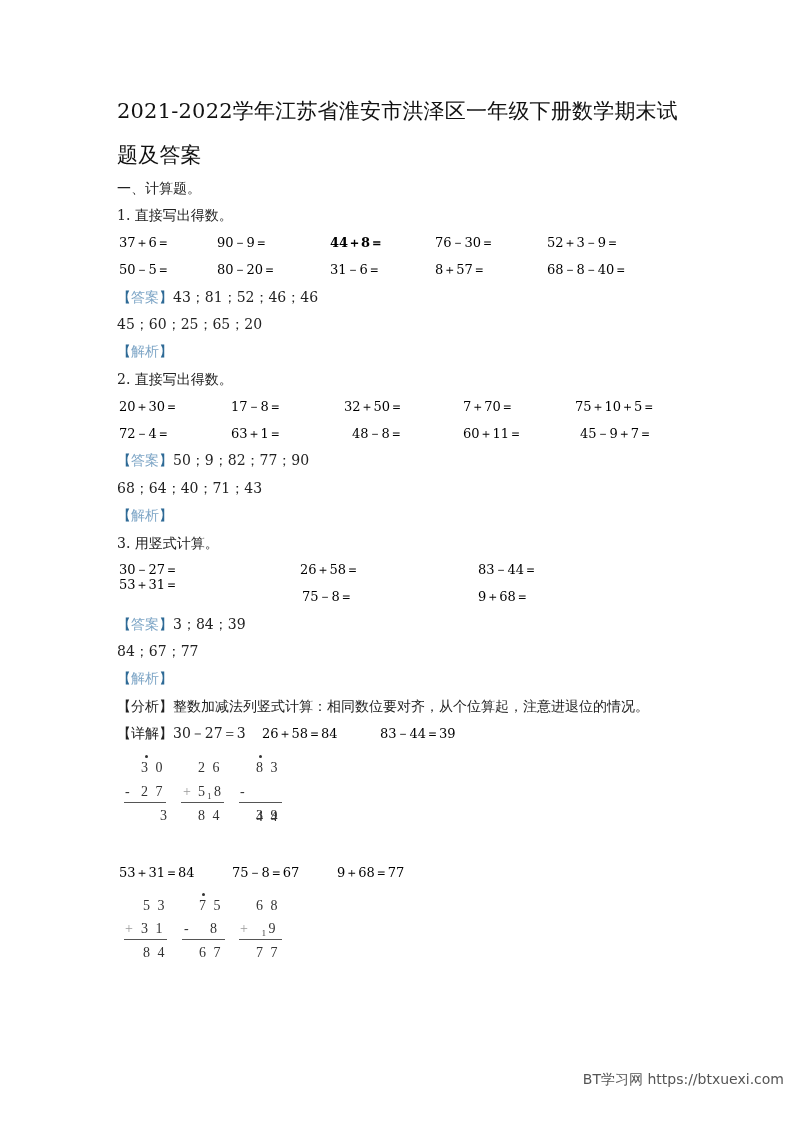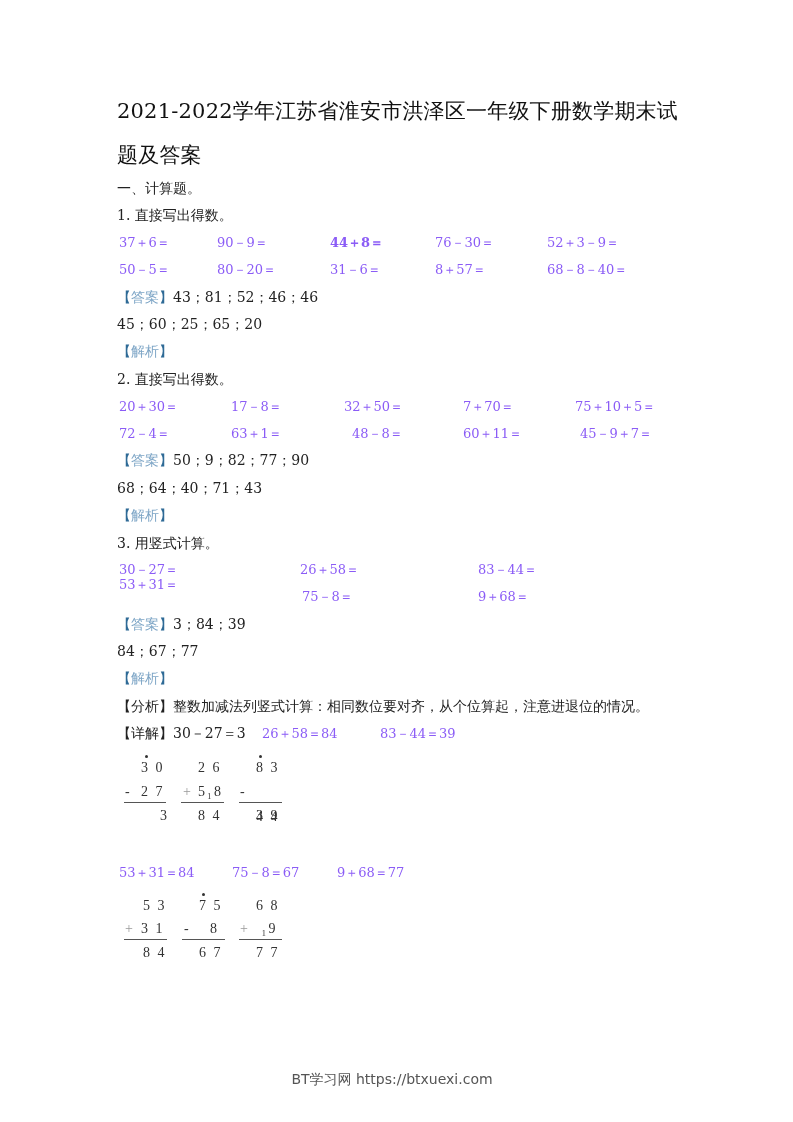--- a/index.html
+++ b/index.html
@@ -3,26 +3,26 @@
 <meta charset="utf-8">
 <style>
   html, body { margin:0; padding:0; background:#ffffff; }
   body { width:793px; height:1122px; position:relative; overflow:hidden;
          font-family: "DejaVu Serif", "Liberation Serif", serif; color:#222; }
   .abs { position:absolute; white-space:nowrap; }
   .title { left:117px; font-size:21px; color:#111; letter-spacing:0.2px; }
   .line { left:117px; font-size:14px; color:#222; }
   .bracket { color:#2e6a96; }
   .bracket-text { color:#7da5c6; }
-  .expr { font-size:13px; color:#8b5cf6; }
+  .expr { font-size:13px; color:#000000; }
   .vcalc { position:absolute; font-family:"Liberation Serif", serif; font-size:14px; color:#333; }
   .vrow { position:absolute; white-space:pre; letter-spacing:2px; }
   .vline { position:absolute; height:1px; background:#555; }
   .dot { position:absolute; width:3px; height:3px; border-radius:50%; background:#333; }
-  .footer { left:0; width:784px; text-align:center; top:1071px; font-family:"DejaVu Sans", sans-serif; font-size:14px; color:#555; }
+  .footer { left:0; width:784px; text-align:right; top:1071px; font-family:"DejaVu Sans", sans-serif; font-size:14px; color:#555; }
 </style>
 </head>
 <body>
 
 <div class="abs title" style="top:97px;">2021-2022学年江苏省淮安市洪泽区一年级下册数学期末试</div>
 <div class="abs title" style="top:141px;">题及答案</div>
 
 <div class="abs line" style="top:180px;">一、计算题。</div>
 
 <div class="abs line" style="top:207px;">1. 直接写出得数。</div>

